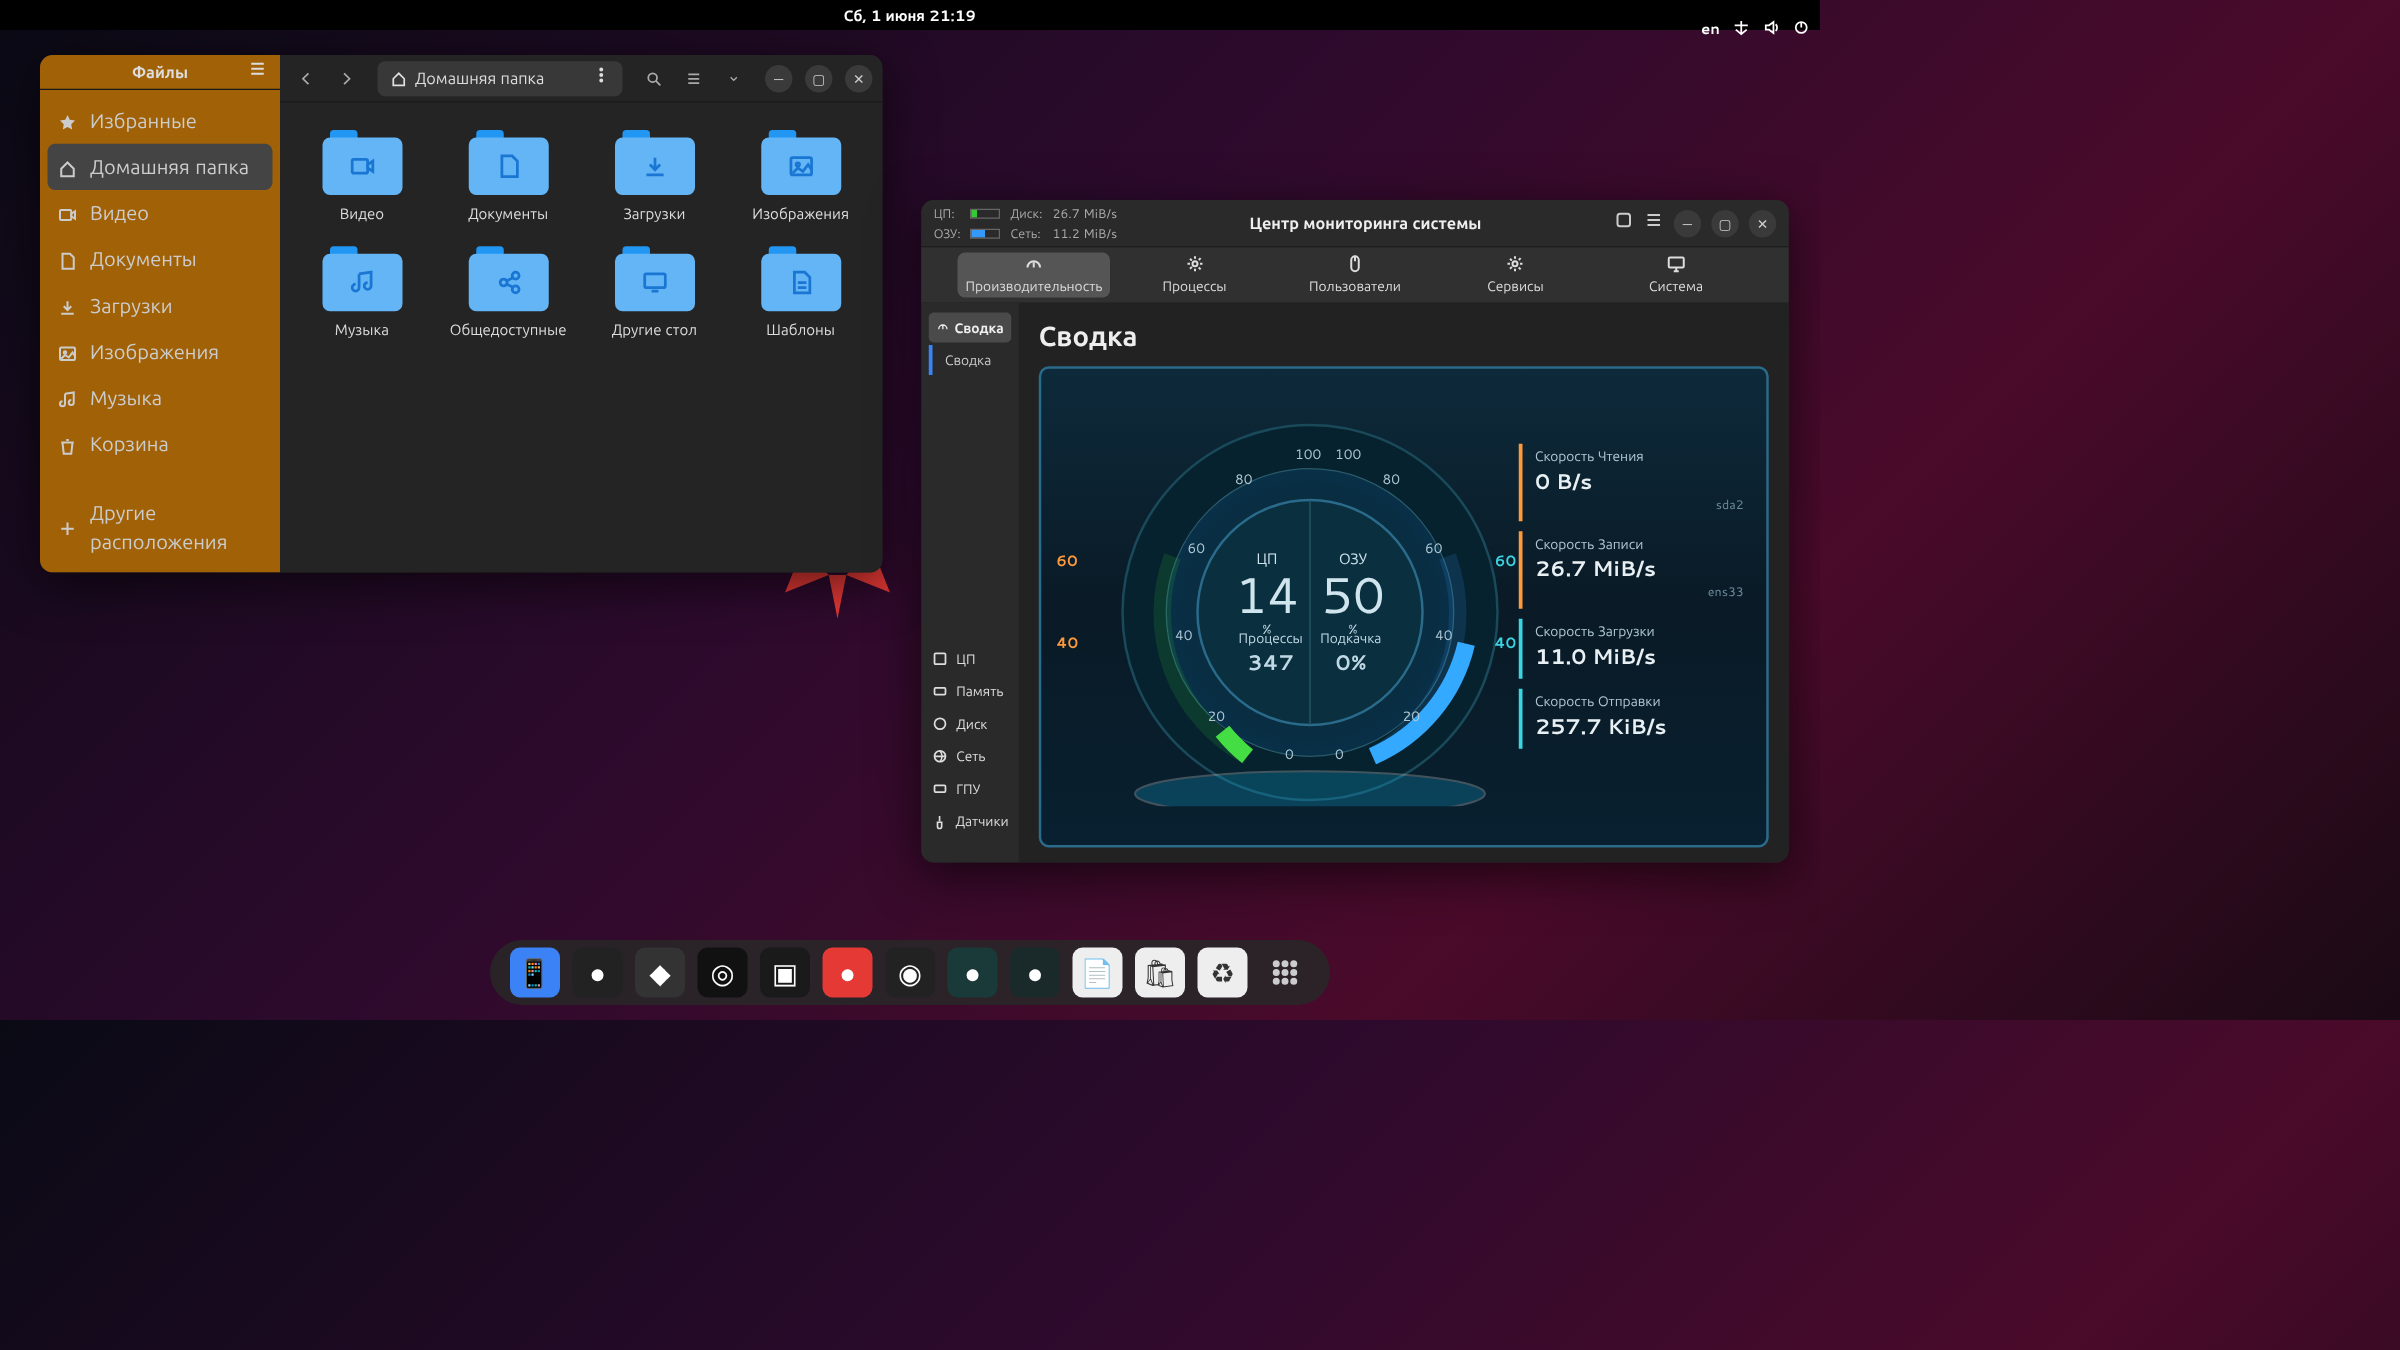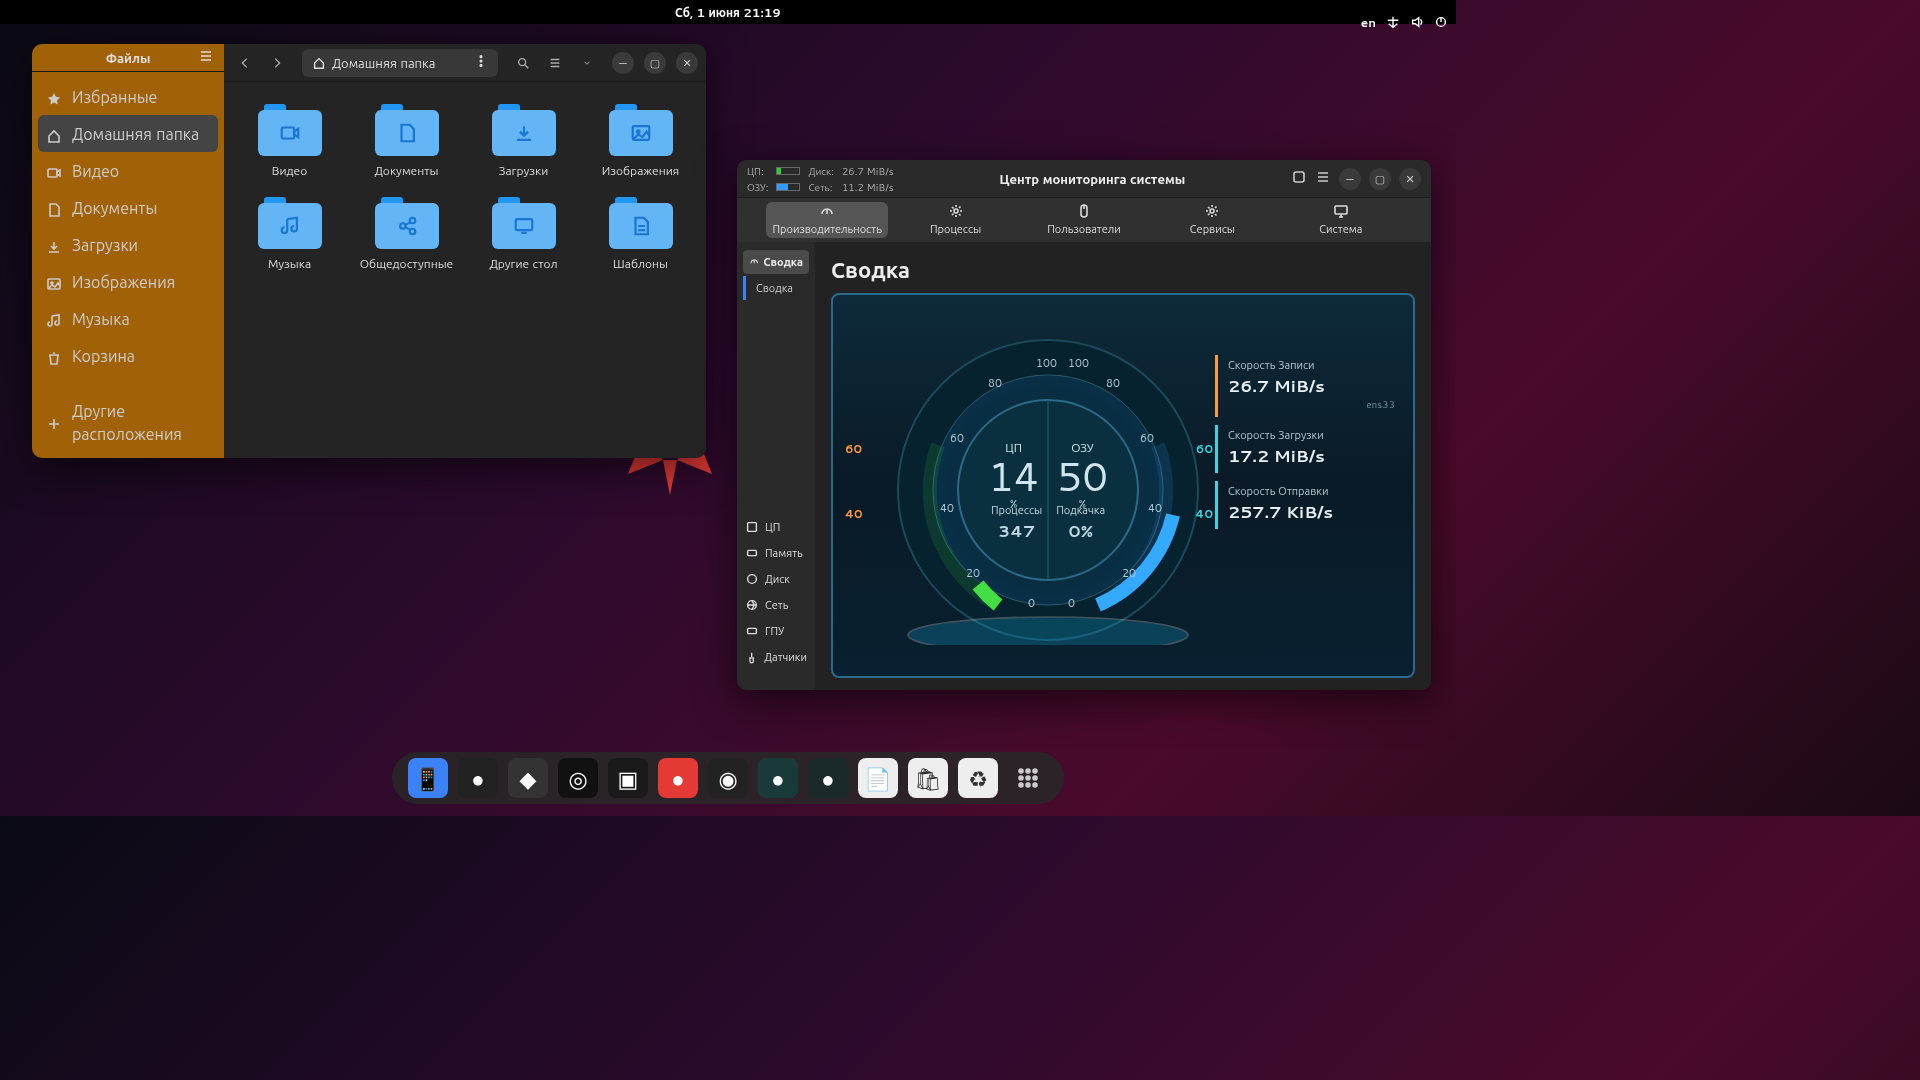--- a/index.html
+++ b/index.html
@@ -497,27 +497,32 @@
                 <div class="big2">0%</div>
               </div>
           </div>
         </div>
         <span class="side-label" style="left:12px;top:145px;color:#ff9a3c">60</span>
         <span class="side-label" style="right:200px;top:145px">60</span>
         <span class="side-label" style="left:12px;top:210px;color:#ff9a3c">40</span>
         <span class="side-label" style="right:200px;top:210px">40</span>
         <div class="info-box" id="info-box">
             <div class="info-item ">
+              <div class="lbl">Скорость Чтения</div>
+              <div class="val">0 B/s</div>
+              <div class="sub">sda2</div>
+            </div>
+            <div class="info-item ">
               <div class="lbl">Скорость Записи</div>
               <div class="val">26.7 MiB/s</div>
               <div class="sub">ens33</div>
             </div>
             <div class="info-item cy">
               <div class="lbl">Скорость Загрузки</div>
-              <div class="val">17.2 MiB/s</div>
+              <div class="val">11.0 MiB/s</div>
             </div>
             <div class="info-item cy">
               <div class="lbl">Скорость Отправки</div>
               <div class="val">257.7 KiB/s</div>
             </div>
           </div>
       </div>
     </div>
   </div>
 </div>

